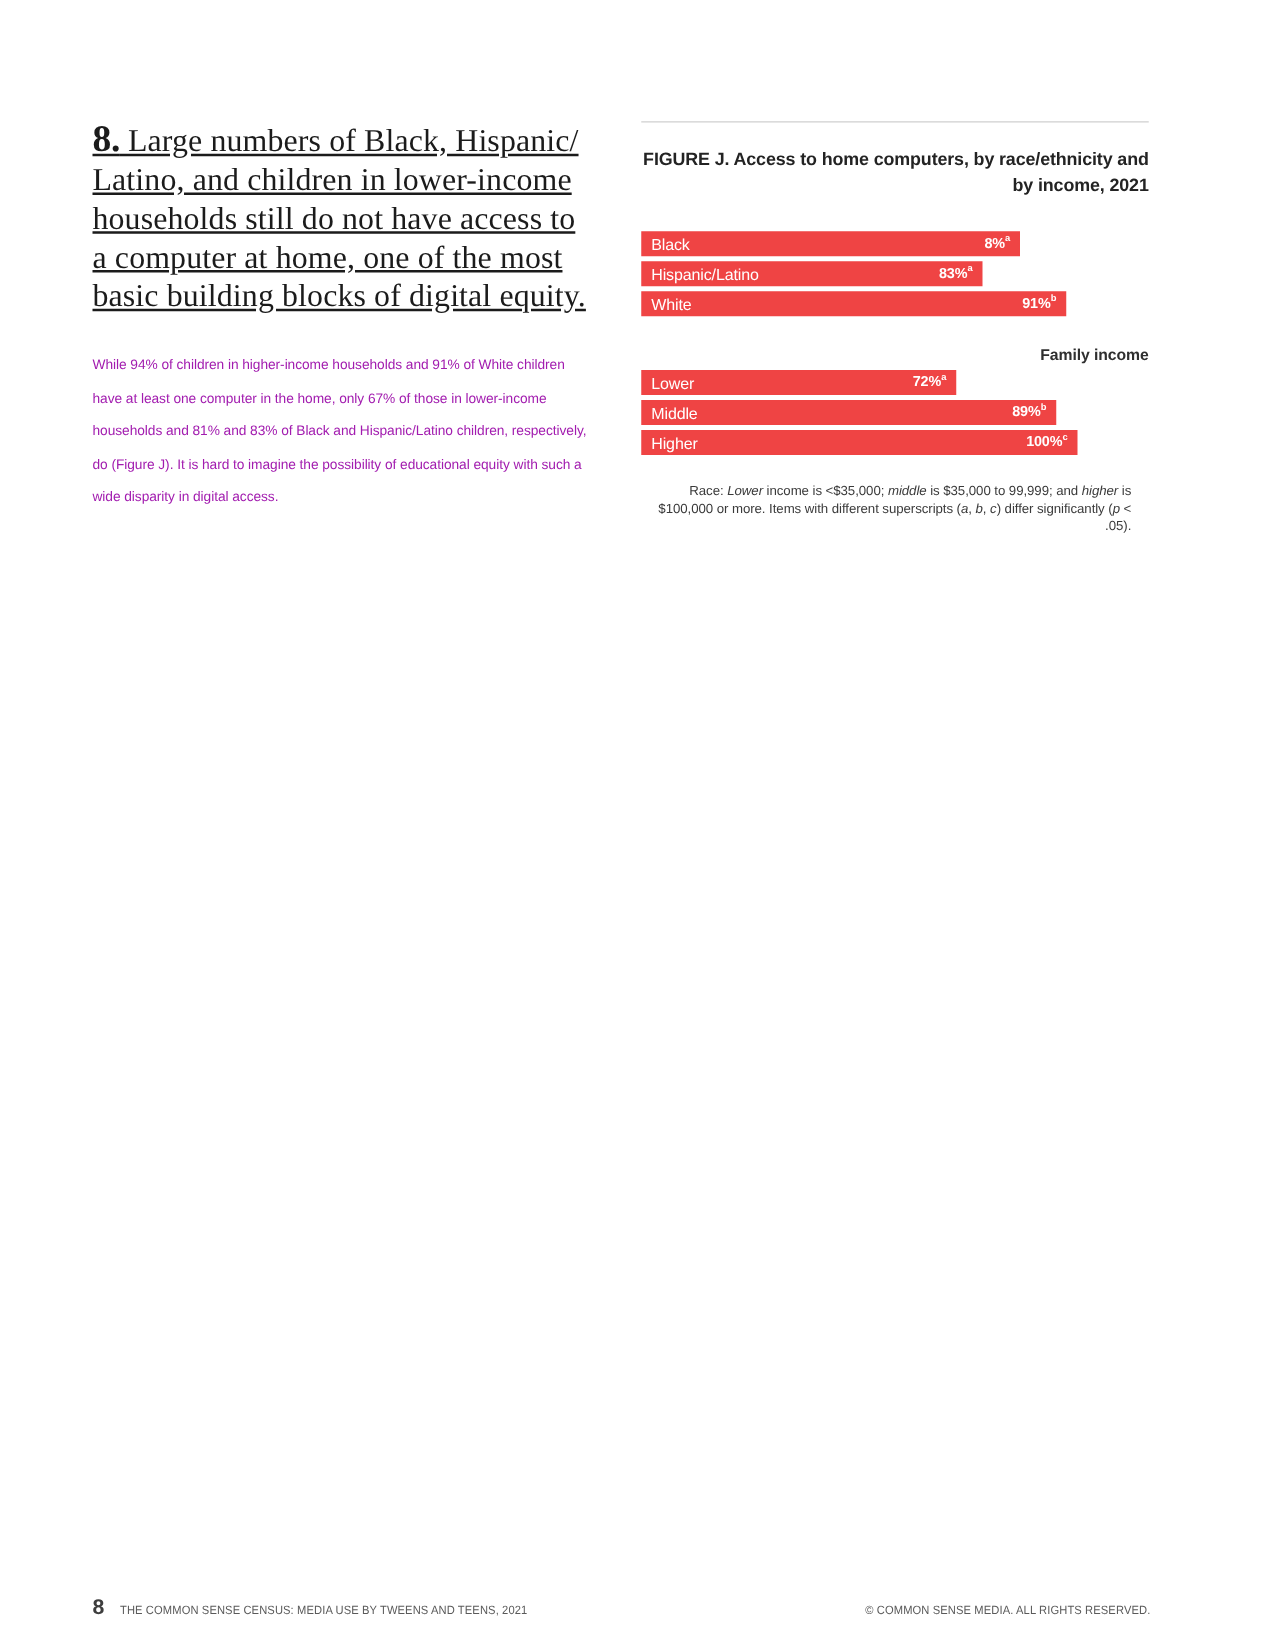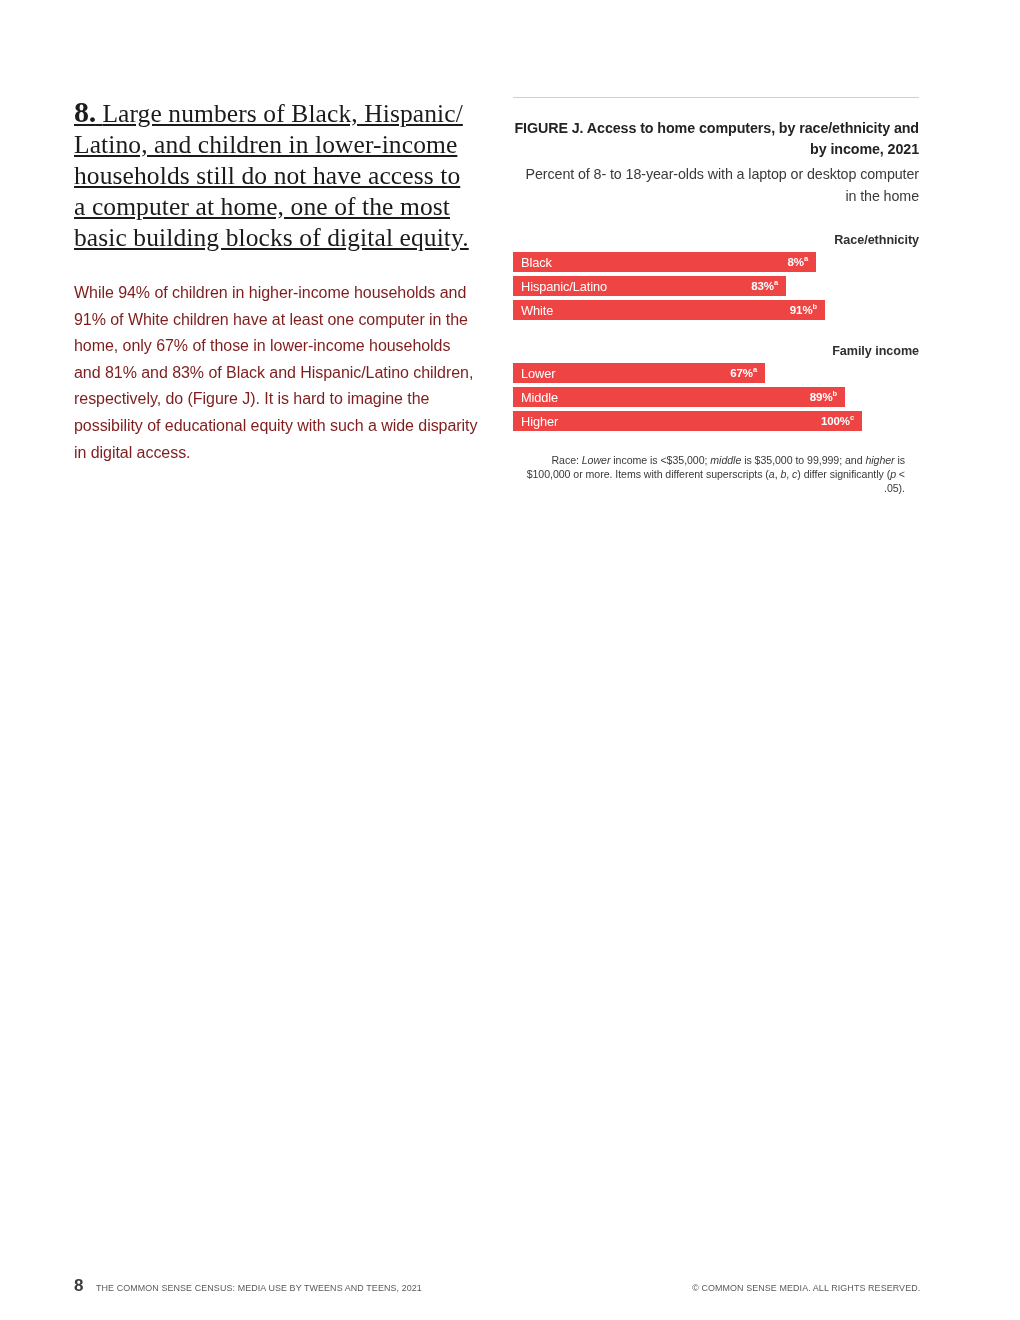--- a/index.html
+++ b/index.html
@@ -32,23 +32,23 @@
     letter-spacing: 0.1px;
     text-decoration: underline;
   }
   #headline-number {
     font-weight: bold;
     font-size: 30px;
     letter-spacing: -0.3px;
   }
   #body-paragraph {
     margin: 27px 0 0 0;
-    font-size: 16px;
+    font-size: 11px;
     line-height: 26.6px;
-    color: #7f1d1d;
+    color: #a21caf;
     letter-spacing: -0.05px;
   }
 
   
   #right-column {
     position: absolute;
     left: 513px;
     top: 97px;
     width: 406px;
     text-align: right;
@@ -168,47 +168,45 @@
 <div id="left-column">
   <h1 id="headline"><span id="headline-number">8.</span> <span>Large numbers of Black, Hispanic/ Latino, and children in lower-income households still do not have access to a computer at home, one of the most basic building blocks of digital equity.</span></h1>
   <p id="body-paragraph">While 94% of children in higher-income households and 91% of White children have at least one computer in the home, only 67% of those in lower-income households and 81% and 83% of Black and Hispanic/Latino children, respectively, do (Figure J). It is hard to imagine the possibility of educational equity with such a wide disparity in digital access.</p>
 </div>
 
 <div id="right-column">
 
   <div id="figure-rule"></div>
 
   <div id="figure-title">FIGURE J. Access to home computers, by race/ethnicity and by income, 2021</div>
-  <div id="figure-subtitle">Percent of 8- to 18-year-olds with a laptop or desktop computer in the home</div>
 
   <div class="chart-group">
-    <div class="group-label">Race/ethnicity</div>
 
     <div class="bar-row" style="width:303px;">
       <span class="bar-label">Black</span>
       <span class="bar-value"><span>8%</span><sup>a</sup></span>
     </div>
 
     <div class="bar-row" style="width:273px;">
       <span class="bar-label">Hispanic/Latino</span>
       <span class="bar-value"><span>83%</span><sup>a</sup></span>
     </div>
 
-    <div class="bar-row" style="width:312px;">
+    <div class="bar-row" style="width:340px;">
       <span class="bar-label">White</span>
       <span class="bar-value"><span>91%</span><sup>b</sup></span>
     </div>
   </div>
 
   <div class="chart-group second">
     <div class="group-label">Family income</div>
 
     <div class="bar-row" style="width:252px;">
       <span class="bar-label">Lower</span>
-      <span class="bar-value"><span>67%</span><sup>a</sup></span>
+      <span class="bar-value"><span>72%</span><sup>a</sup></span>
     </div>
 
     <div class="bar-row" style="width:332px;">
       <span class="bar-label">Middle</span>
       <span class="bar-value"><span>89%</span><sup>b</sup></span>
     </div>
 
     <div class="bar-row" style="width:349px;">
       <span class="bar-label">Higher</span>
       <span class="bar-value"><span>100%</span><sup>c</sup></span>

